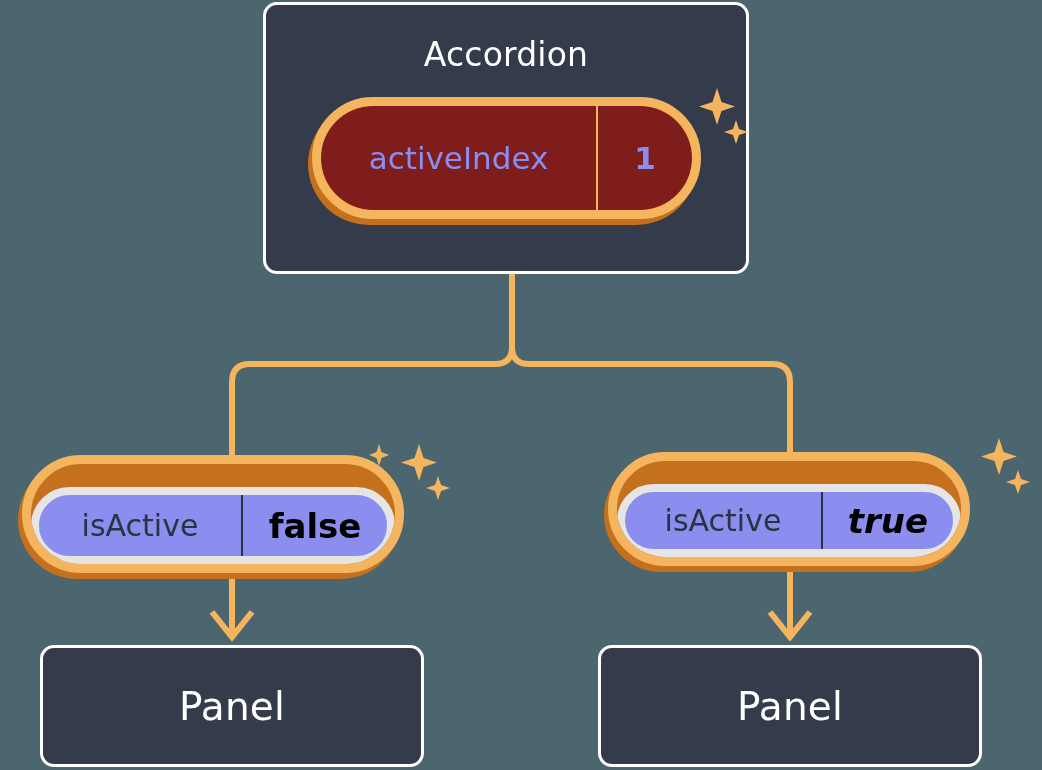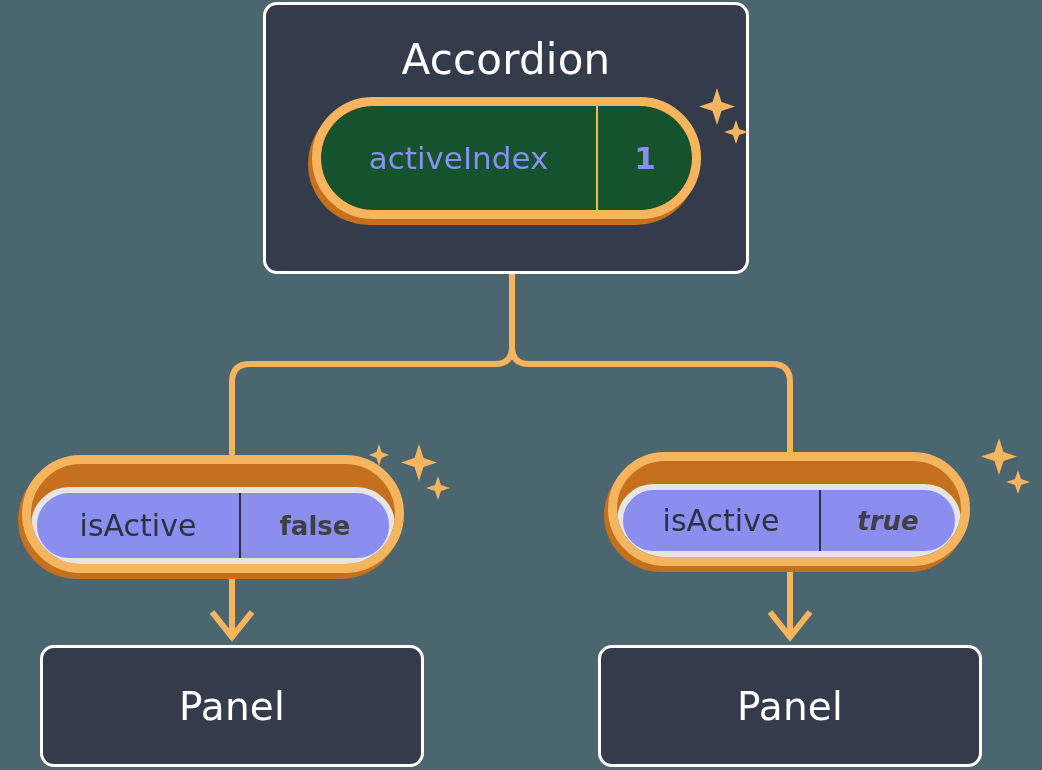--- a/index.html
+++ b/index.html
@@ -51,21 +51,21 @@
   }
 
   #card-accordion {
     left: 263px;
     top: 2px;
     width: 486px;
     height: 272px;
   }
   #card-accordion .card-title {
     top: 30px;
-    font-size: 42px;
+    font-size: 33px;
   }
 
   #card-panel-left {
     left: 40px;
     top: 645px;
     width: 384px;
     height: 122px;
   }
   #card-panel-right {
     left: 598px;
@@ -120,48 +120,48 @@
     justify-content: center;
     white-space: nowrap;
   }
   .pill-divider {
     width: 2px;
     flex: 0 0 2px;
     align-self: stretch;
   }
 
   
-  .pill-dark .pill-inner { background: #14532d; align-items: center; }
+  .pill-dark .pill-inner { background: #7f1d1d; align-items: center; }
   .pill-dark .pill-key {
     color: #8b8def;
     font-size: 31px;
     font-weight: 400;
   }
   .pill-dark .pill-val {
     color: #8b8def;
     font-size: 31px;
     font-weight: 700;
   }
   .pill-dark .pill-divider { background: #f5b45e; }
 
   
   .pill-light .pill-inner {
     background: #8b8def;
-    border: 6px solid #e5e5e5;
+    border: 8px solid #e5e5e5;
     box-sizing: border-box;
     margin-top: 23px;
   }
   .pill-light .pill-key {
     color: #2b3240;
     font-size: 30px;
     font-weight: 400;
   }
   .pill-light .pill-val {
-    color: #404040;
-    font-size: 26px;
+    color: #000000;
+    font-size: 34px;
     font-weight: 700;
   }
   .pill-light .pill-divider { background: #2b3240; }
 
   
   #pill-activeindex {
     left: 312px;
     top: 97px;
     width: 389px;
     height: 122px;

